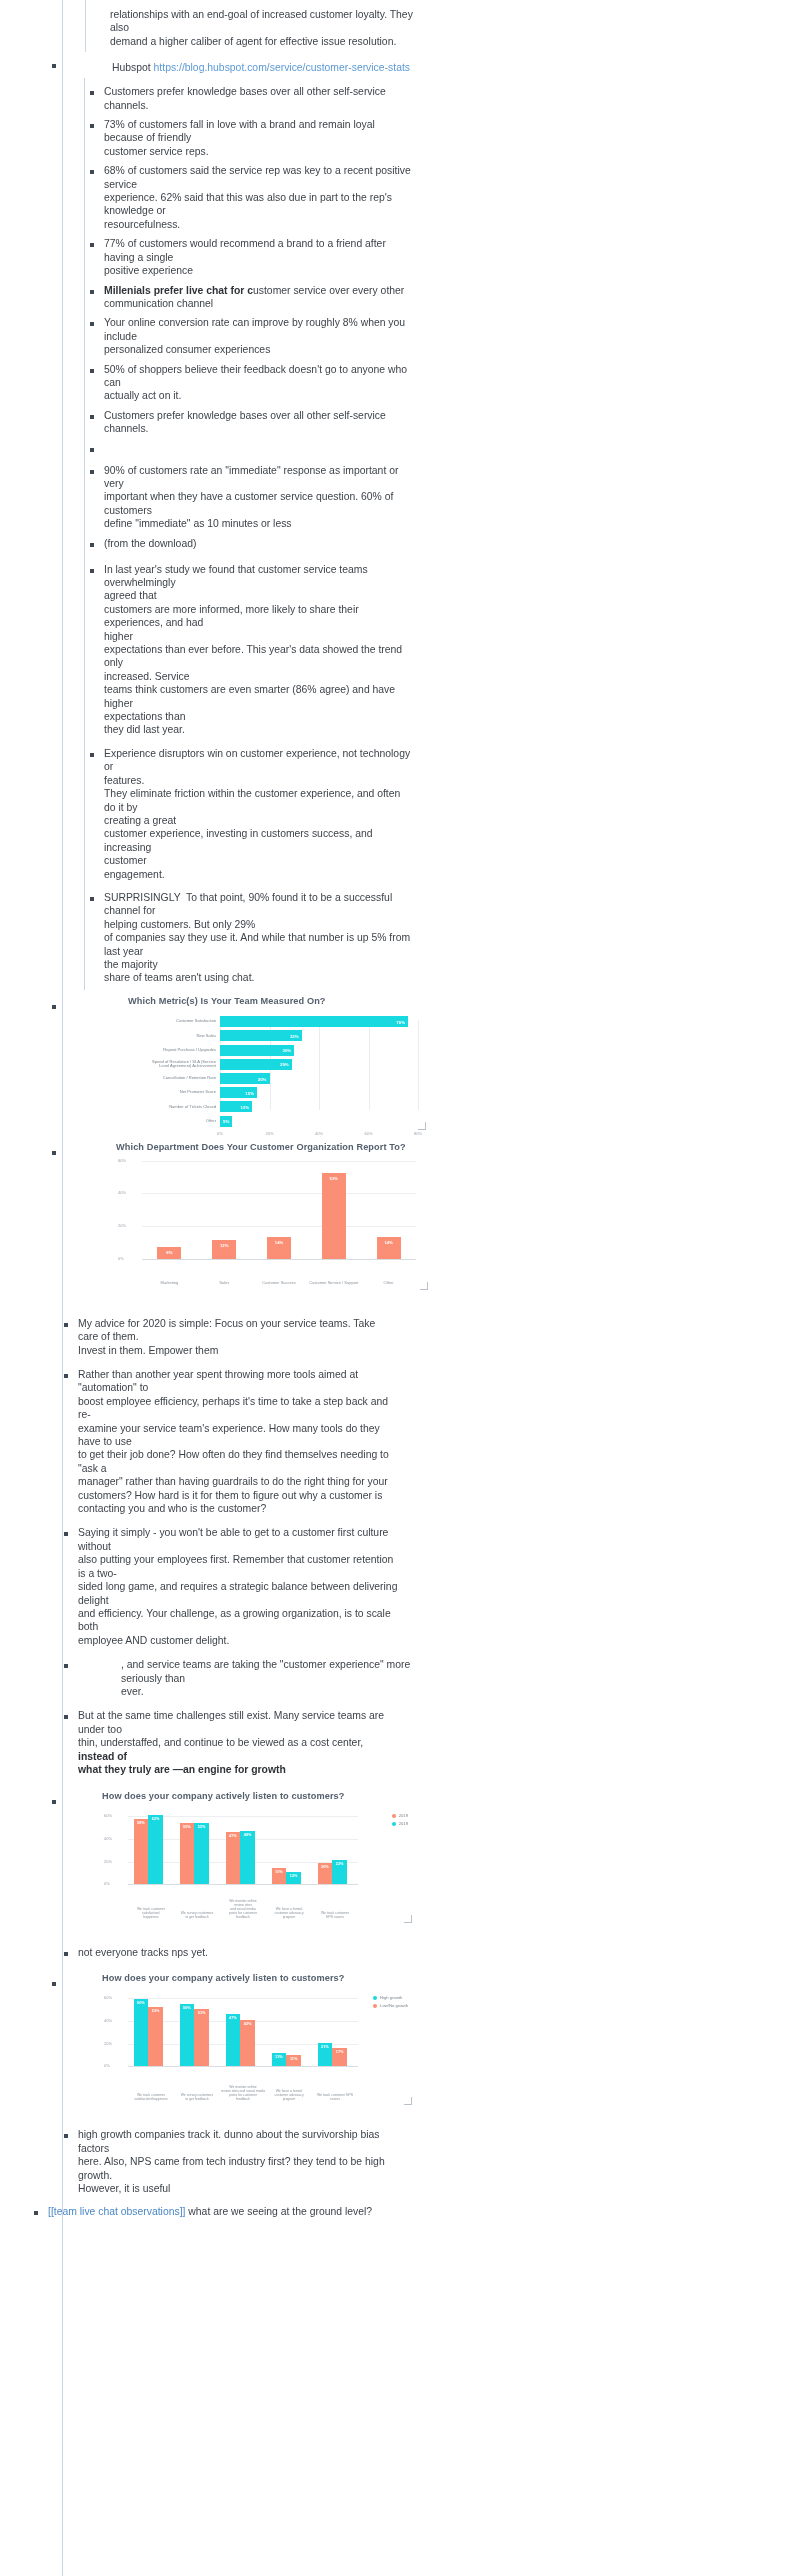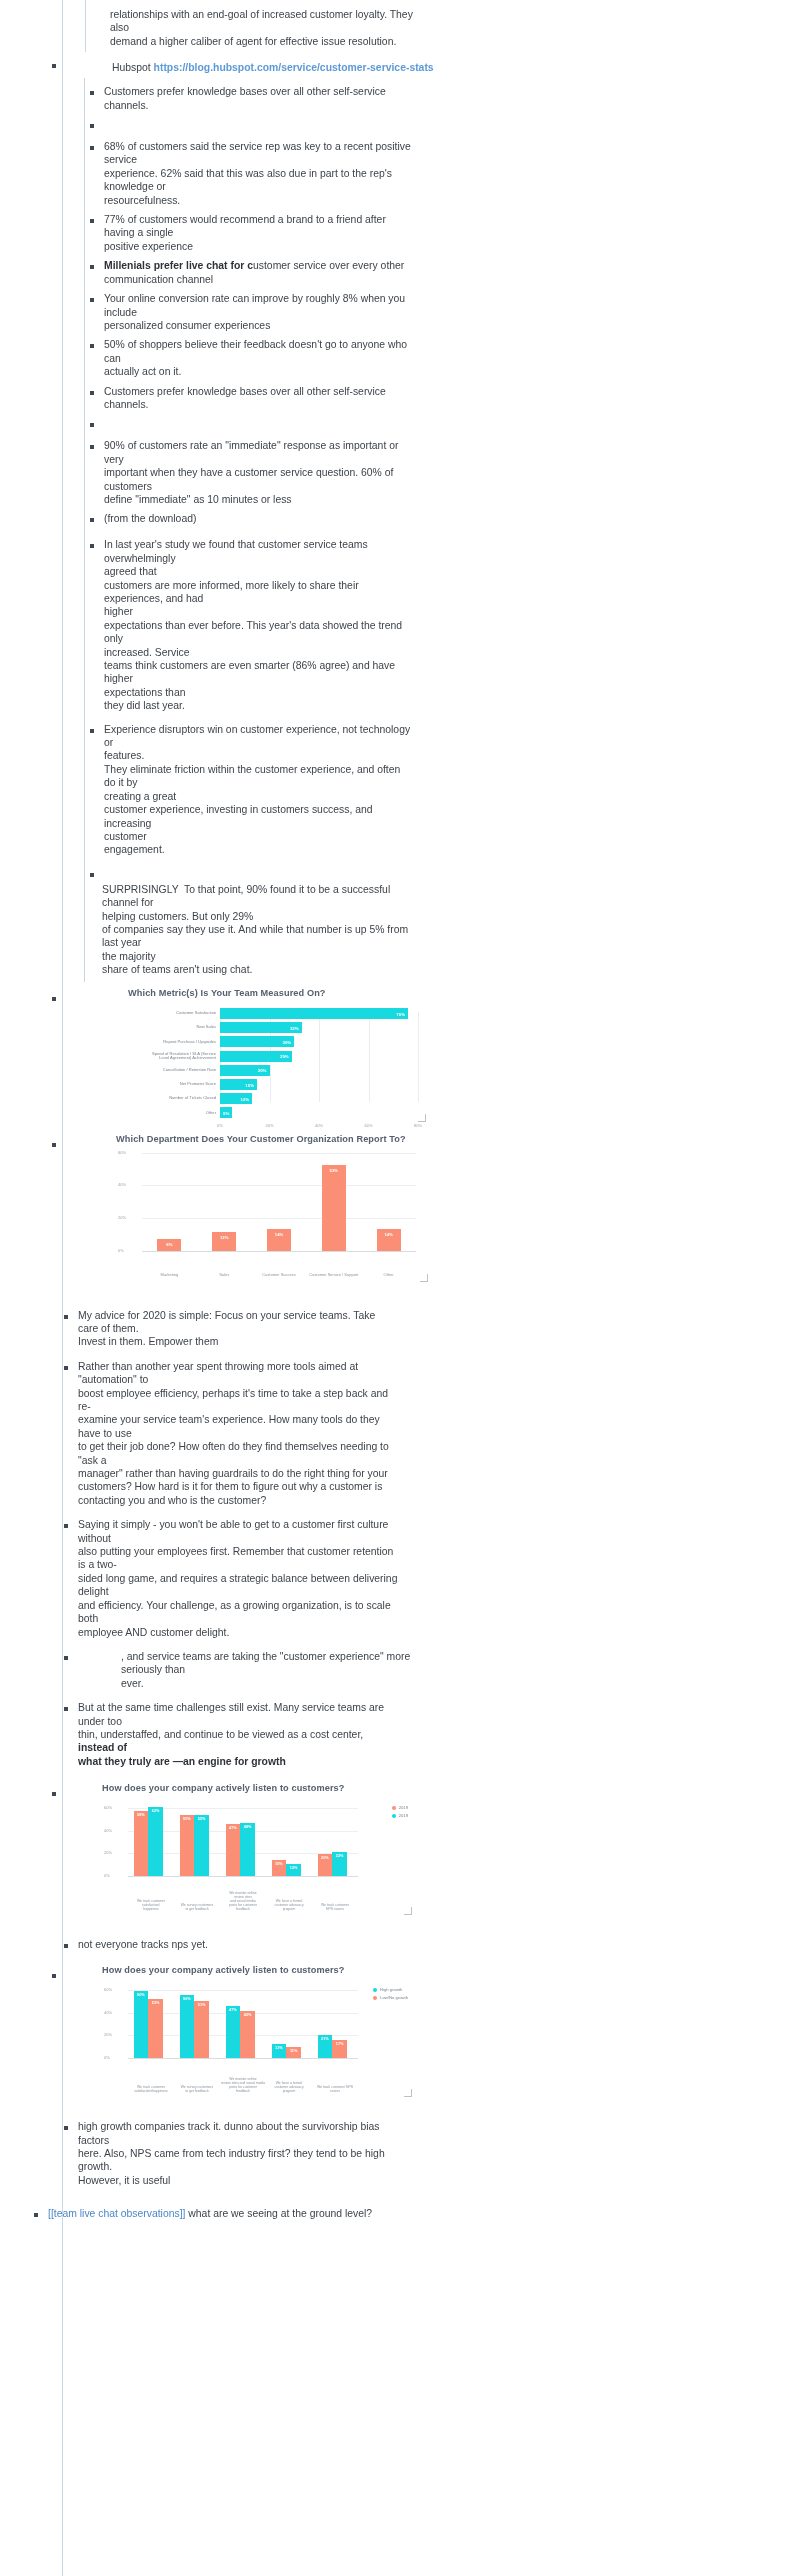--- a/index.html
+++ b/index.html
@@ -42,21 +42,21 @@
   }
   .bullet.sq:after{background:#3d4852;}
   .txt{
     font-size:10.4px;
     line-height:13.4px;
     color:#3d434a;
     white-space:pre-wrap;
     max-width:310px;
   }
   .txt.wide{max-width:320px;}
-  .link{color:#5c9ad6;font-weight:bold;}
+  .link{color:#5c9ad6;}
   .bold{font-weight:bold;color:#2f3338;}
   .chip{color:#4b87c7;}
 
   
   .chart-block{
     position:relative;
     margin:8px 0 10px 0;
     width:296px;
     background:#ffffff;
   }
@@ -238,20 +238,22 @@
 
     <div style="position:relative;margin-left:102px;margin-top:7px;">
       <div style="position:absolute;left:-18px;top:-4px;bottom:-2px;width:1px;background:#c9d6e4;"></div>
 
       <div class="row">
         <span class="bullet sq"></span>
         <span class="txt">Customers prefer knowledge bases over all other self-service channels.</span>
       </div>
       <div class="row">
         <span class="bullet sq"></span>
+        <span class="txt">73% of customers fall in love with a brand and remain loyal because of friendly
+customer service reps.</span>
       </div>
       <div class="row">
         <span class="bullet sq"></span>
         <span class="txt">68% of customers said the service rep was key to a recent positive service
 experience. 62% said that this was also due in part to the rep's knowledge or
 resourcefulness.</span>
       </div>
       <div class="row">
         <span class="bullet sq"></span>
         <span class="txt">77% of customers would recommend a brand to a friend after having a single
@@ -304,21 +306,21 @@
       <div class="row" style="margin-top:4px;">
         <span class="bullet sq"></span>
         <span class="txt">Experience disruptors win on customer experience, not technology or
 features.
 They eliminate friction within the customer experience, and often do it by
 creating a great
 customer experience, investing in customers success, and increasing
 customer
 engagement.</span>
       </div>
-      <div class="row" style="margin-top:4px;flex-direction:column;">
+      <div class="row" style="margin-top:4px;">
         <span class="bullet sq"></span>
         <span class="txt">SURPRISINGLY  To that point, 90% found it to be a successful channel for
 helping customers. But only 29%
 of companies say they use it. And while that number is up 5% from last year
 the majority
 share of teams aren't using chat.</span>
       </div>
     </div>
 
     <div style="position:relative;margin-left:76px;margin-top:8px;">
@@ -645,21 +647,21 @@
 
     <div style="position:relative;margin-left:76px;margin-top:22px;">
       <div class="row">
         <span class="bullet sq"></span>
         <span class="txt wide">high growth companies track it. dunno about the survivorship bias factors
 here. Also, NPS came from tech industry first? they tend to be high growth.
 However, it is useful</span>
       </div>
     </div>
 
-    <div style="position:relative;margin-left:46px;margin-top:14px;padding-bottom:18px;">
+    <div style="position:relative;margin-left:46px;margin-top:4px;padding-bottom:18px;">
       <div class="row">
         <span class="bullet sq"></span>
         <span class="txt wide" style="max-width:none;"><span class="chip">[[team live chat observations]]</span><span> what are we seeing at the ground level?</span></span>
       </div>
     </div>
 
   </div>
 </div>
 
 </body></html>

